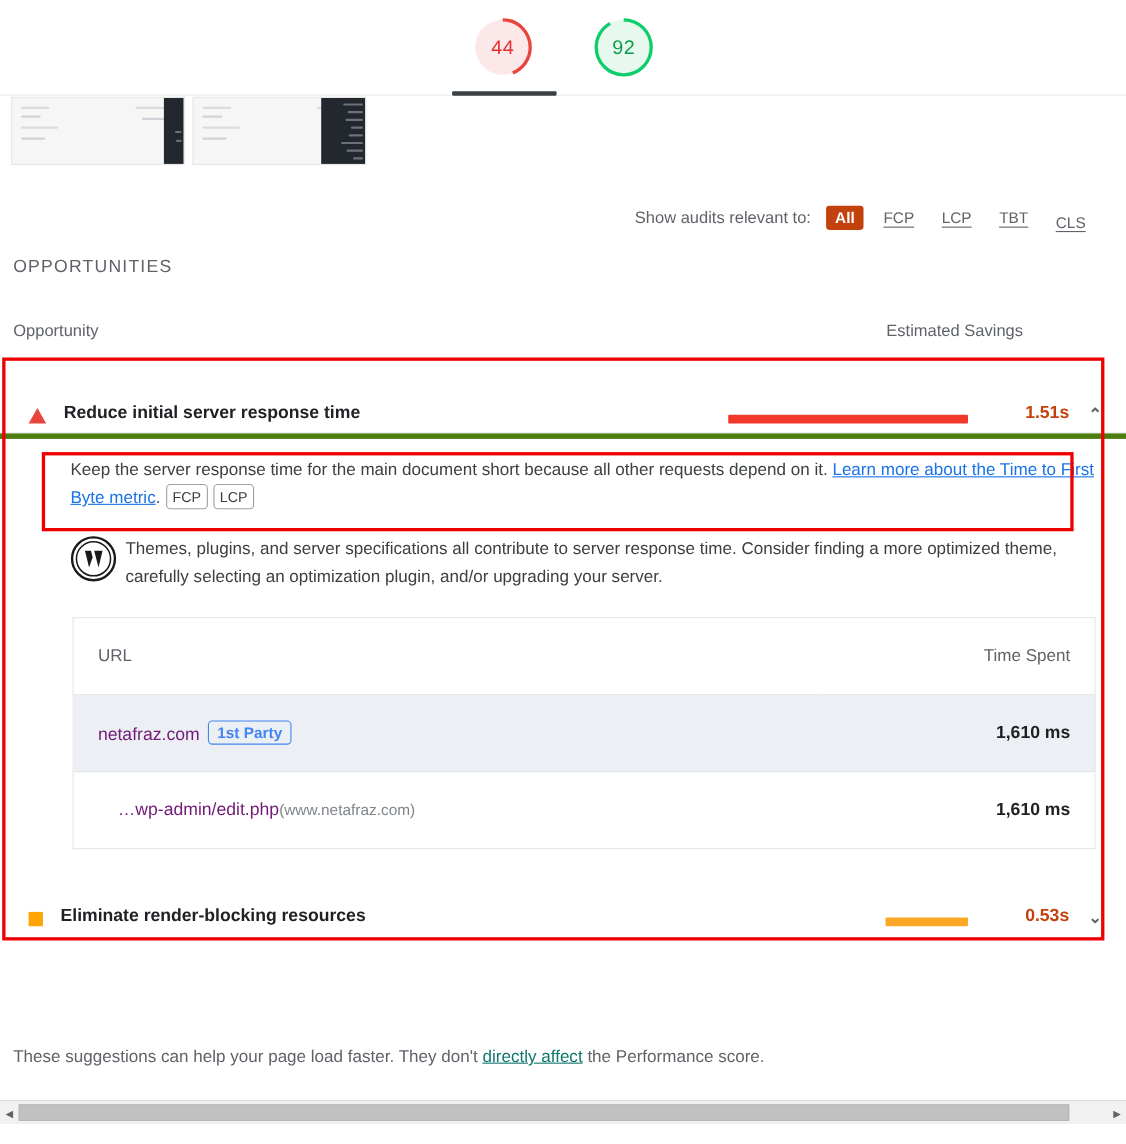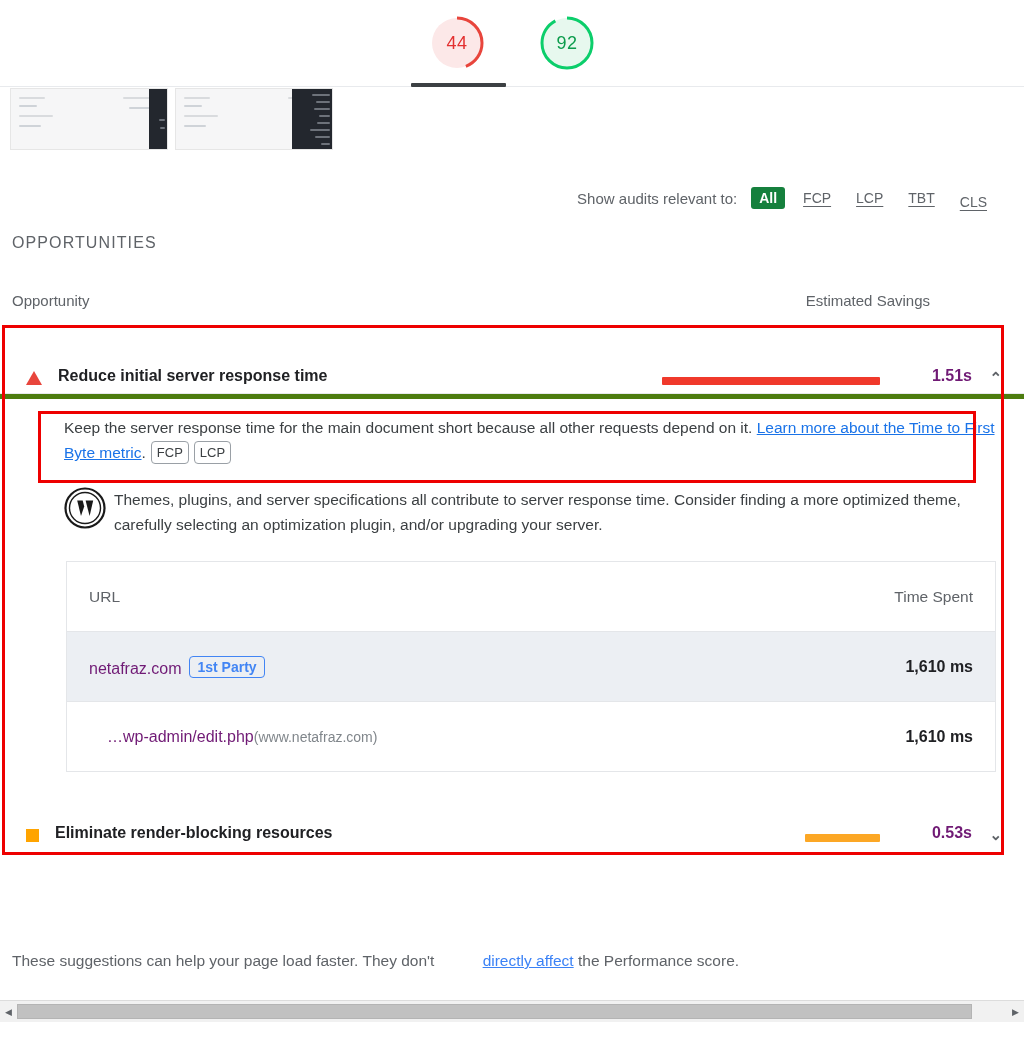--- a/index.html
+++ b/index.html
@@ -69,21 +69,21 @@
     display: flex; align-items: center; gap: 0;
     font-size: 15px; color: #5f6368;
   }
   .filter-label { margin-right: 14px; color: #5f6368; }
   .chip {
     display: inline-block; padding: 2px 7px; margin-right: 11px;
     font-size: 14px; border-radius: 3px; cursor: pointer;
     color: #5f6368; text-decoration: underline; text-underline-offset: 3px;
   }
   .chip.active {
-    background: #15803d; color: #fff; text-decoration: none; font-weight: bold;
+    background: #c2410c; color: #fff; text-decoration: none; font-weight: bold;
     padding: 3px 8px;
   }
   .chip:last-child { margin-right: 0; margin-top: 8px; }
 
   
   .section-title {
     position: absolute; left: 12px; top: 234px;
     font-size: 16px; letter-spacing: 1.1px; color: #5f6368;
   }
   .col-head {
@@ -106,21 +106,21 @@
     width: 0; height: 0; margin-right: 16px;
     border-left: 8px solid transparent; border-right: 8px solid transparent;
     border-bottom: 14px solid #e8453c;
   }
   .sev.sq { background: #ffa400; width: 13px; height: 13px; }
   .opp-title { font-size: 16px; color: #202124; flex: 1; }
   .bar-wrap { width: 270px; display: flex; justify-content: flex-end; margin-right: 30px; }
   .bar { height: 8px; border-radius: 1px; }
   .bar.red { width: 218px; background: #f0392b; }
   .bar.orange { width: 75px; background: #fca725; }
-  .savings { font-size: 16px; color: #701a75; width: 62px; text-align: right; }
+  .savings { font-size: 16px; color: #c2410c; width: 62px; text-align: right; }
   .chev {
     width: 30px; text-align: right; color: #5f6368; font-size: 15px;
     line-height: 1; user-select: none;
   }
 
   
   .opp-detail { background: #fff; border-top: 5px solid #4d7c0f; padding: 0 22px 14px 64px; }
   .desc { font-size: 15.5px; line-height: 1.62; color: #3c4043; padding-top: 16px; }
   .desc a { color: #1a73e8; }
   .metric-pill {
@@ -151,21 +151,21 @@
     border: 1px solid #4285f4; border-radius: 4px;
     color: #4285f4; font-size: 14px; font-weight: bold; vertical-align: 2px;
   }
   .host-note { color: #80868b; font-size: 14px; margin-left: 0; }
 
   
   .footnote {
     position: absolute; left: 12px; top: 952px;
     font-size: 15.5px; color: #5f6368;
   }
-  .footnote a { color: #3b82f6; margin-left: 44px; }
+  .footnote a { color: #0f766e; }
 
   
   .anno { position: absolute; border: 3px solid #ee0000; pointer-events: none; }
   #anno-outer { left: 2px; top: 325px; width: 1002px; height: 530px; }
   #anno-inner { left: 38px; top: 411px; width: 938px; height: 72px; }
 
   
   .hscroll {
     position: absolute; left: 0; top: 1000px; width: 1024px; height: 22px;
     background: #f1f1f1; border-top: 1px solid #dcdcdc;

